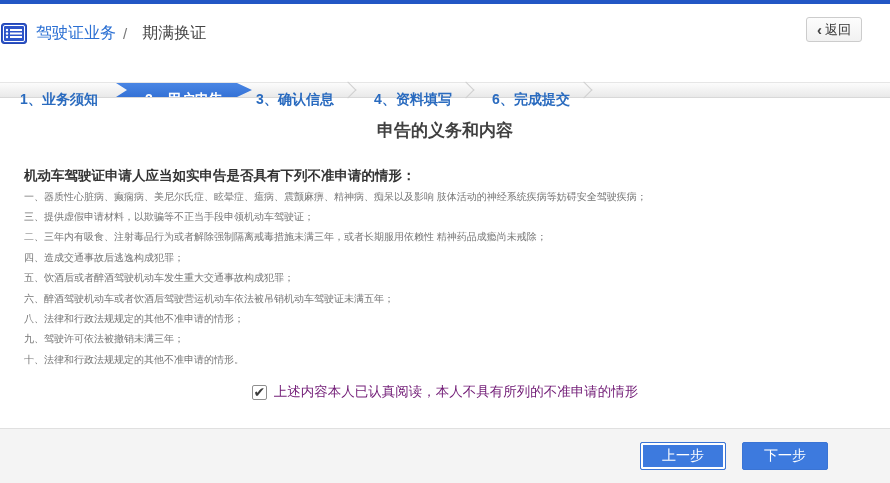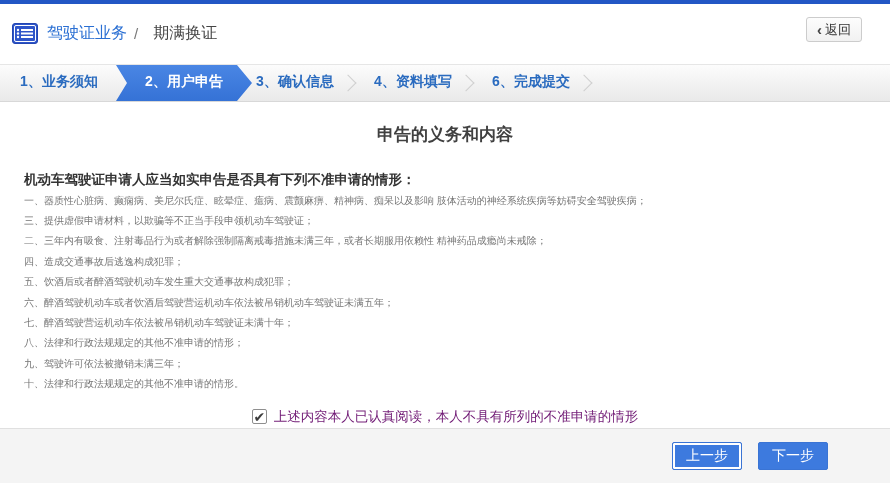--- a/index.html
+++ b/index.html
@@ -10,21 +10,21 @@
     position: relative;
     overflow: hidden;
   }
   .topbar { height: 4px; background: #2257c5; width: 100%; }
 
   
   .header {
     height: 58px;
     display: flex;
     align-items: center;
-    padding: 0 12px;
+    padding: 0 1px;
     background: #ffffff;
     position: relative;
   }
   .hicon { width: 26px; height: 21px; display: inline-block; margin-right: 9px; }
   .crumb-primary { color: #2a6fd3; font-size: 16px; text-decoration: none; cursor: pointer; }
   .crumb-sep { color: #777; font-size: 15px; margin: 0 7px; }
   .crumb-secondary { color: #454545; font-size: 16px; margin-left: 8px; }
   .back-btn {
     position: absolute;
     right: 28px; top: 13px;
@@ -38,22 +38,22 @@
     cursor: pointer;
     font-family: inherit;
     display: flex; align-items: center;
   }
   .back-chevron { font-size: 15px; font-weight: bold; margin-right: 3px; color: #444; line-height: 1; }
 
   
   .steps {
     list-style: none;
     display: flex;
-    height: 38px;
-    margin-top: 2px;
+    height: 16px;
+    margin-top: 20px;
     background: linear-gradient(#fcfcfc, #e9e9e9);
     border-top: 1px solid #e6e6e6;
     border-bottom: 1px solid #d8d8d8;
   }
   .step {
     width: 118px;
     line-height: 32px;
     text-align: center;
     color: #2a6bbf;
     font-size: 14px;
@@ -130,21 +130,21 @@
     background: #f4f4f4;
     border-top: 1px solid #e0e0e0;
     display: flex;
     align-items: center;
     justify-content: flex-end;
     padding-right: 62px;
   }
   .btn {
     height: 28px;
     min-width: 58px;
-    padding: 0 13px;
+    padding: 0 21px;
     margin-left: 16px;
     font-size: 14px;
     color: #ffffff;
     background: #3d7ade;
     border: 1px solid #3a74d4;
     border-radius: 2px;
     cursor: pointer;
     font-family: inherit;
   }
   .btn.prev { box-shadow: inset 0 0 0 2px #ffffff; }
@@ -186,21 +186,20 @@
 
 <main class="main">
   <h2 class="page-title">申告的义务和内容</h2>
   <p class="intro">机动车驾驶证申请人应当如实申告是否具有下列不准申请的情形：</p>
   <p class="item">一、器质性心脏病、癫痫病、美尼尔氏症、眩晕症、癔病、震颤麻痹、精神病、痴呆以及影响 肢体活动的神经系统疾病等妨碍安全驾驶疾病；</p>
   <p class="item">三、提供虚假申请材料，以欺骗等不正当手段申领机动车驾驶证；</p>
   <p class="item">二、三年内有吸食、注射毒品行为或者解除强制隔离戒毒措施未满三年，或者长期服用依赖性 精神药品成瘾尚未戒除；</p>
   <p class="item">四、造成交通事故后逃逸构成犯罪；</p>
   <p class="item">五、饮酒后或者醉酒驾驶机动车发生重大交通事故构成犯罪；</p>
   <p class="item">六、醉酒驾驶机动车或者饮酒后驾驶营运机动车依法被吊销机动车驾驶证未满五年；</p>
-  <p class="item">七、醉酒驾驶营运机动车依法被吊销机动车驾驶证未满十年；</p>
   <p class="item">八、法律和行政法规规定的其他不准申请的情形；</p>
   <p class="item">九、驾驶许可依法被撤销未满三年；</p>
   <p class="item">十、法律和行政法规规定的其他不准申请的情形。</p>
   <div class="check-row">
     <span class="checkbox">
       <span class="tick">✔</span>
     </span>
     <span class="check-label">上述内容本人已认真阅读，本人不具有所列的不准申请的情形</span>
   </div>
 </main>

